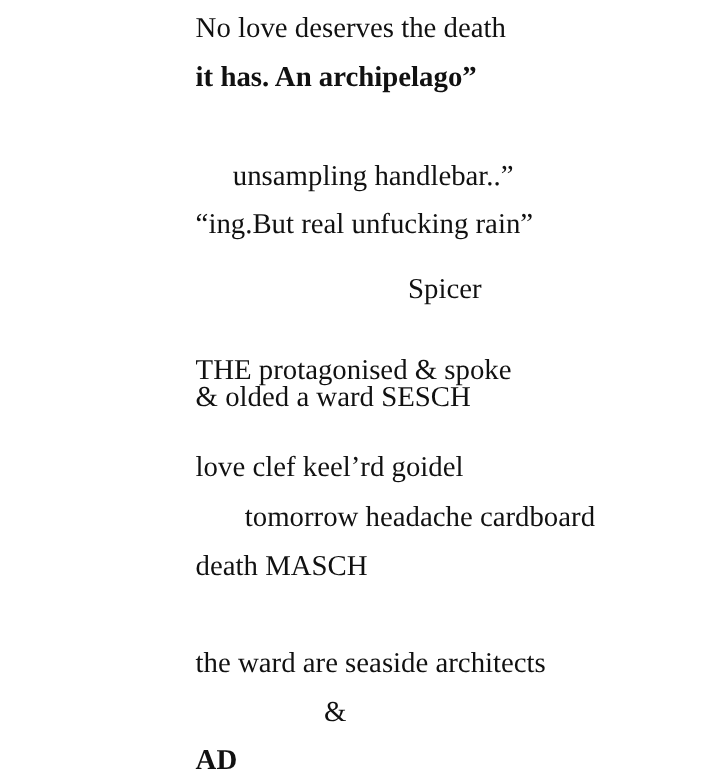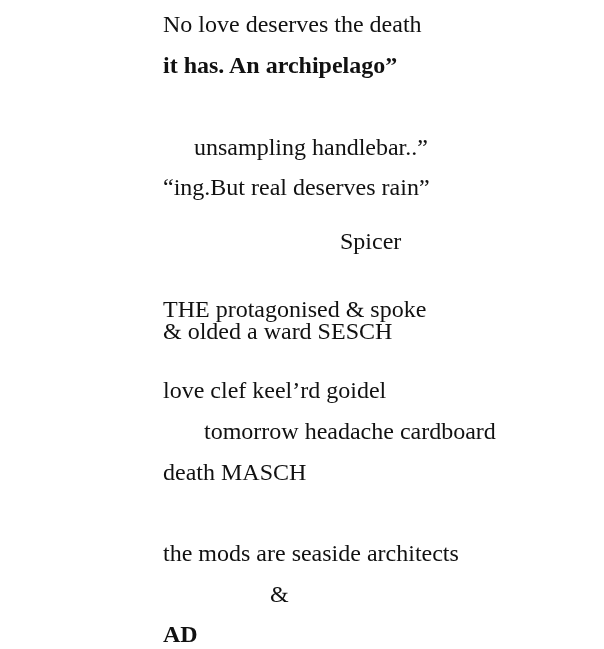--- a/index.html
+++ b/index.html
@@ -27,30 +27,30 @@
 <body>
 
 <div>
   <div>
     <p class="poem-line" style="left:163px; top:13px;">No love deserves the death</p>
     <p class="poem-line" style="left:163px; top:54px;font-weight:bold;">it has. An archipelago”</p>
   </div>
 
   <div>
     <p class="poem-line" style="left:163px; top:136px;margin-left:31px;">unsampling handlebar..”</p>
-    <p class="poem-line" style="left:163px; top:176px;">“ing.But real deserves rain”</p>
+    <p class="poem-line" style="left:163px; top:176px;">“ing.But real unfucking rain”</p>
     <p class="poem-line" style="left:340px; top:217px;margin-top:13px;">Spicer</p>
   </div>
 
   <div>
     <p class="poem-line" style="left:163px; top:298px;">THE protagonised &amp; spoke</p>
     <p class="poem-line" style="left:163px; top:320px;">&amp; olded a ward SESCH</p>
     <p class="poem-line" style="left:163px; top:379px;">love clef keel’rd goidel</p>
     <p class="poem-line" style="left:163px; top:420px;margin-left:41px;">tomorrow headache cardboard</p>
     <p class="poem-line" style="left:163px; top:461px;">death MASCH</p>
   </div>
 
   <div>
-    <p class="poem-line" style="left:163px; top:542px;">the mods are seaside architects</p>
+    <p class="poem-line" style="left:163px; top:542px;">the ward are seaside architects</p>
     <p class="poem-line" style="left:270px; top:583px;">&amp;</p>
     <p class="poem-line" style="left:163px; top:623px;font-weight:bold;">AD</p>
   </div>
 </div>
 
 </body></html>

